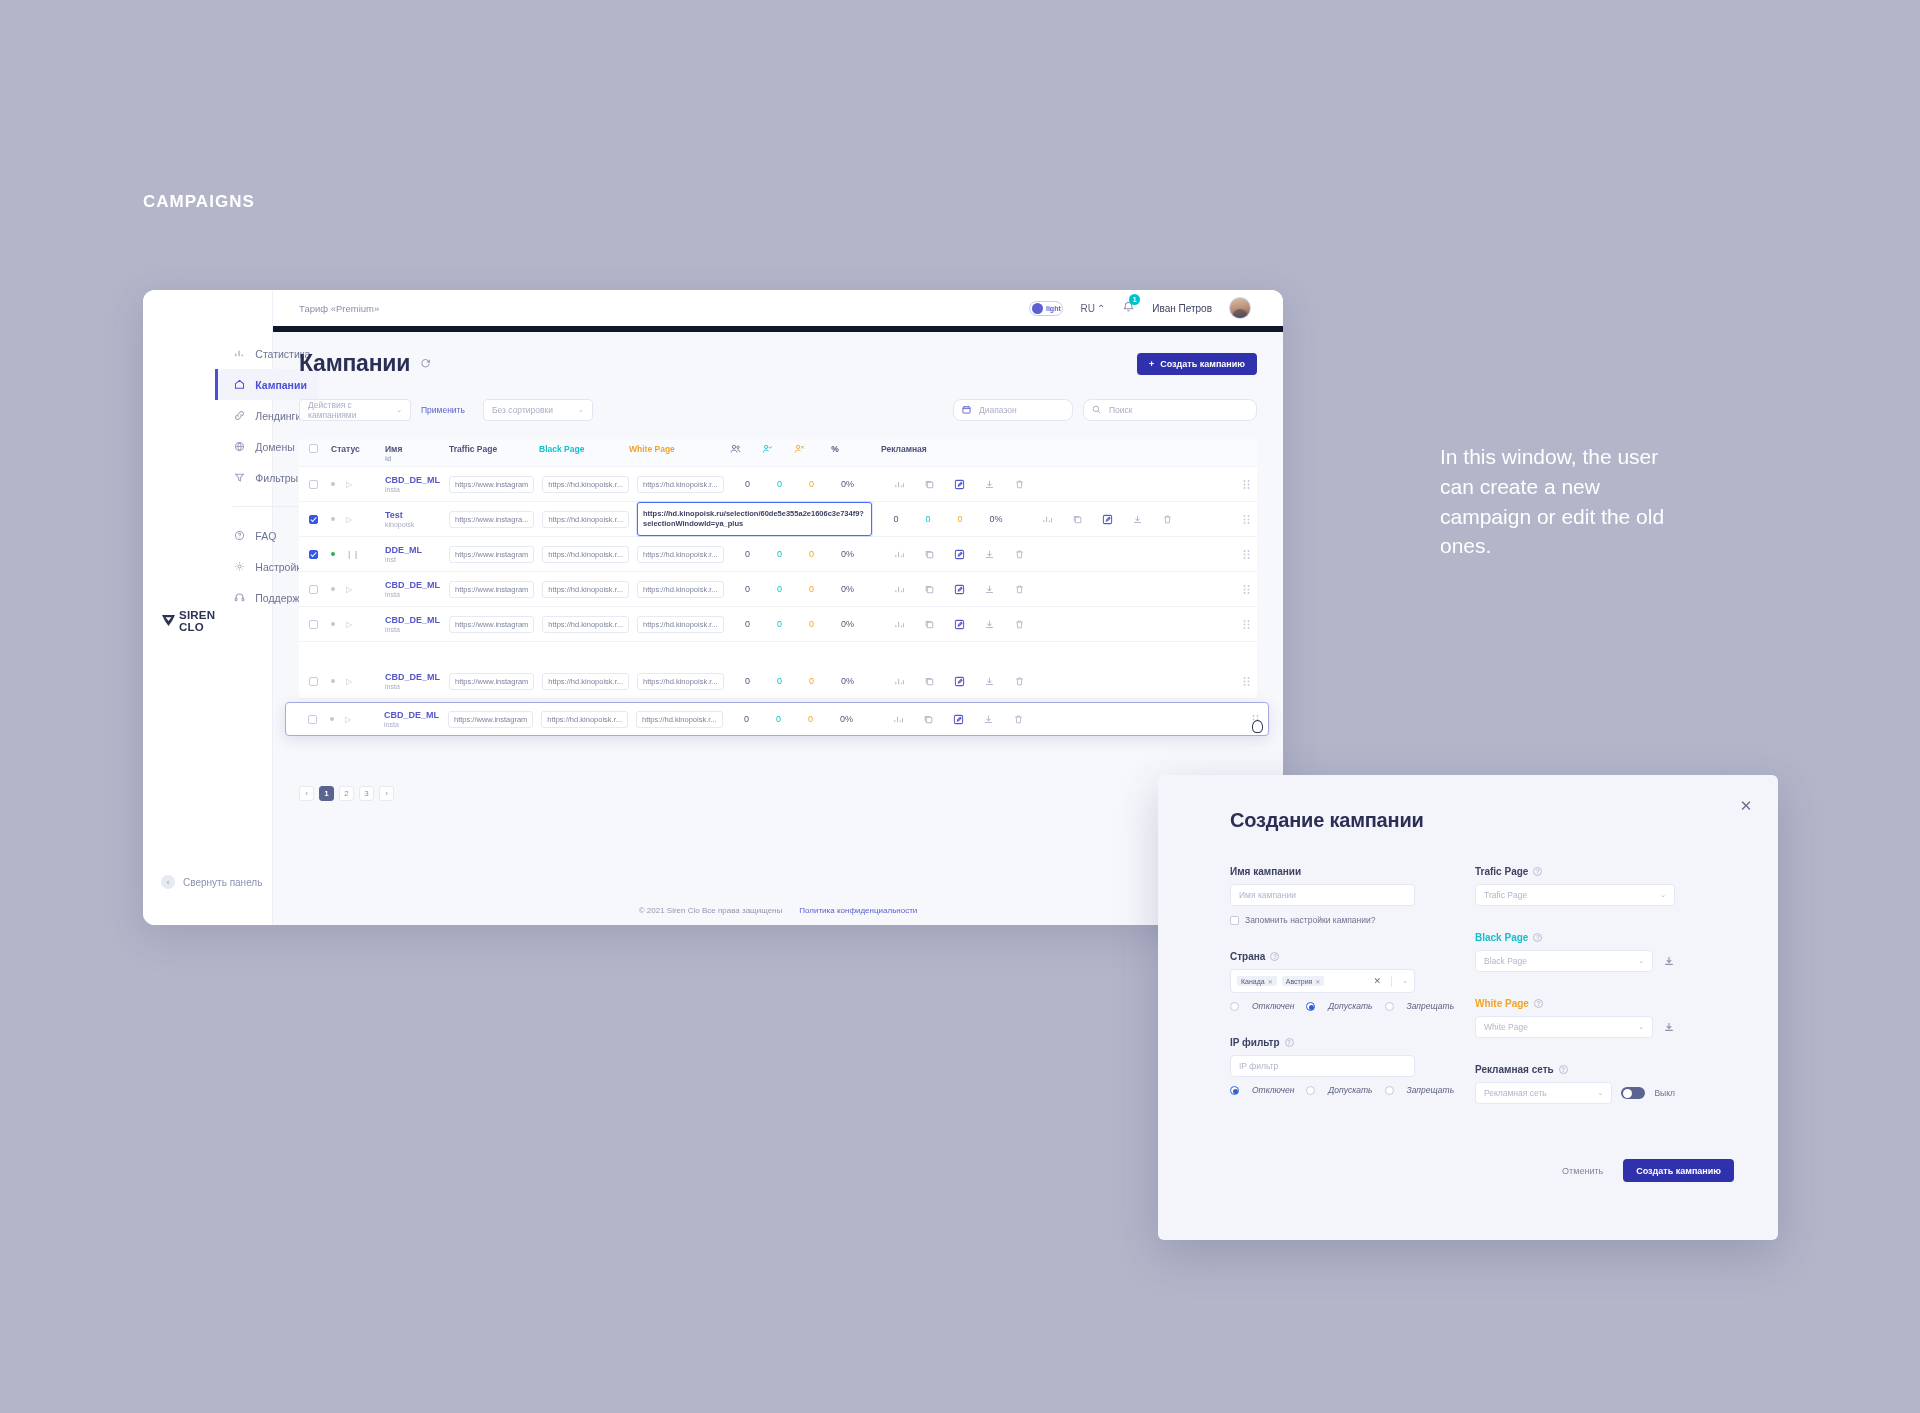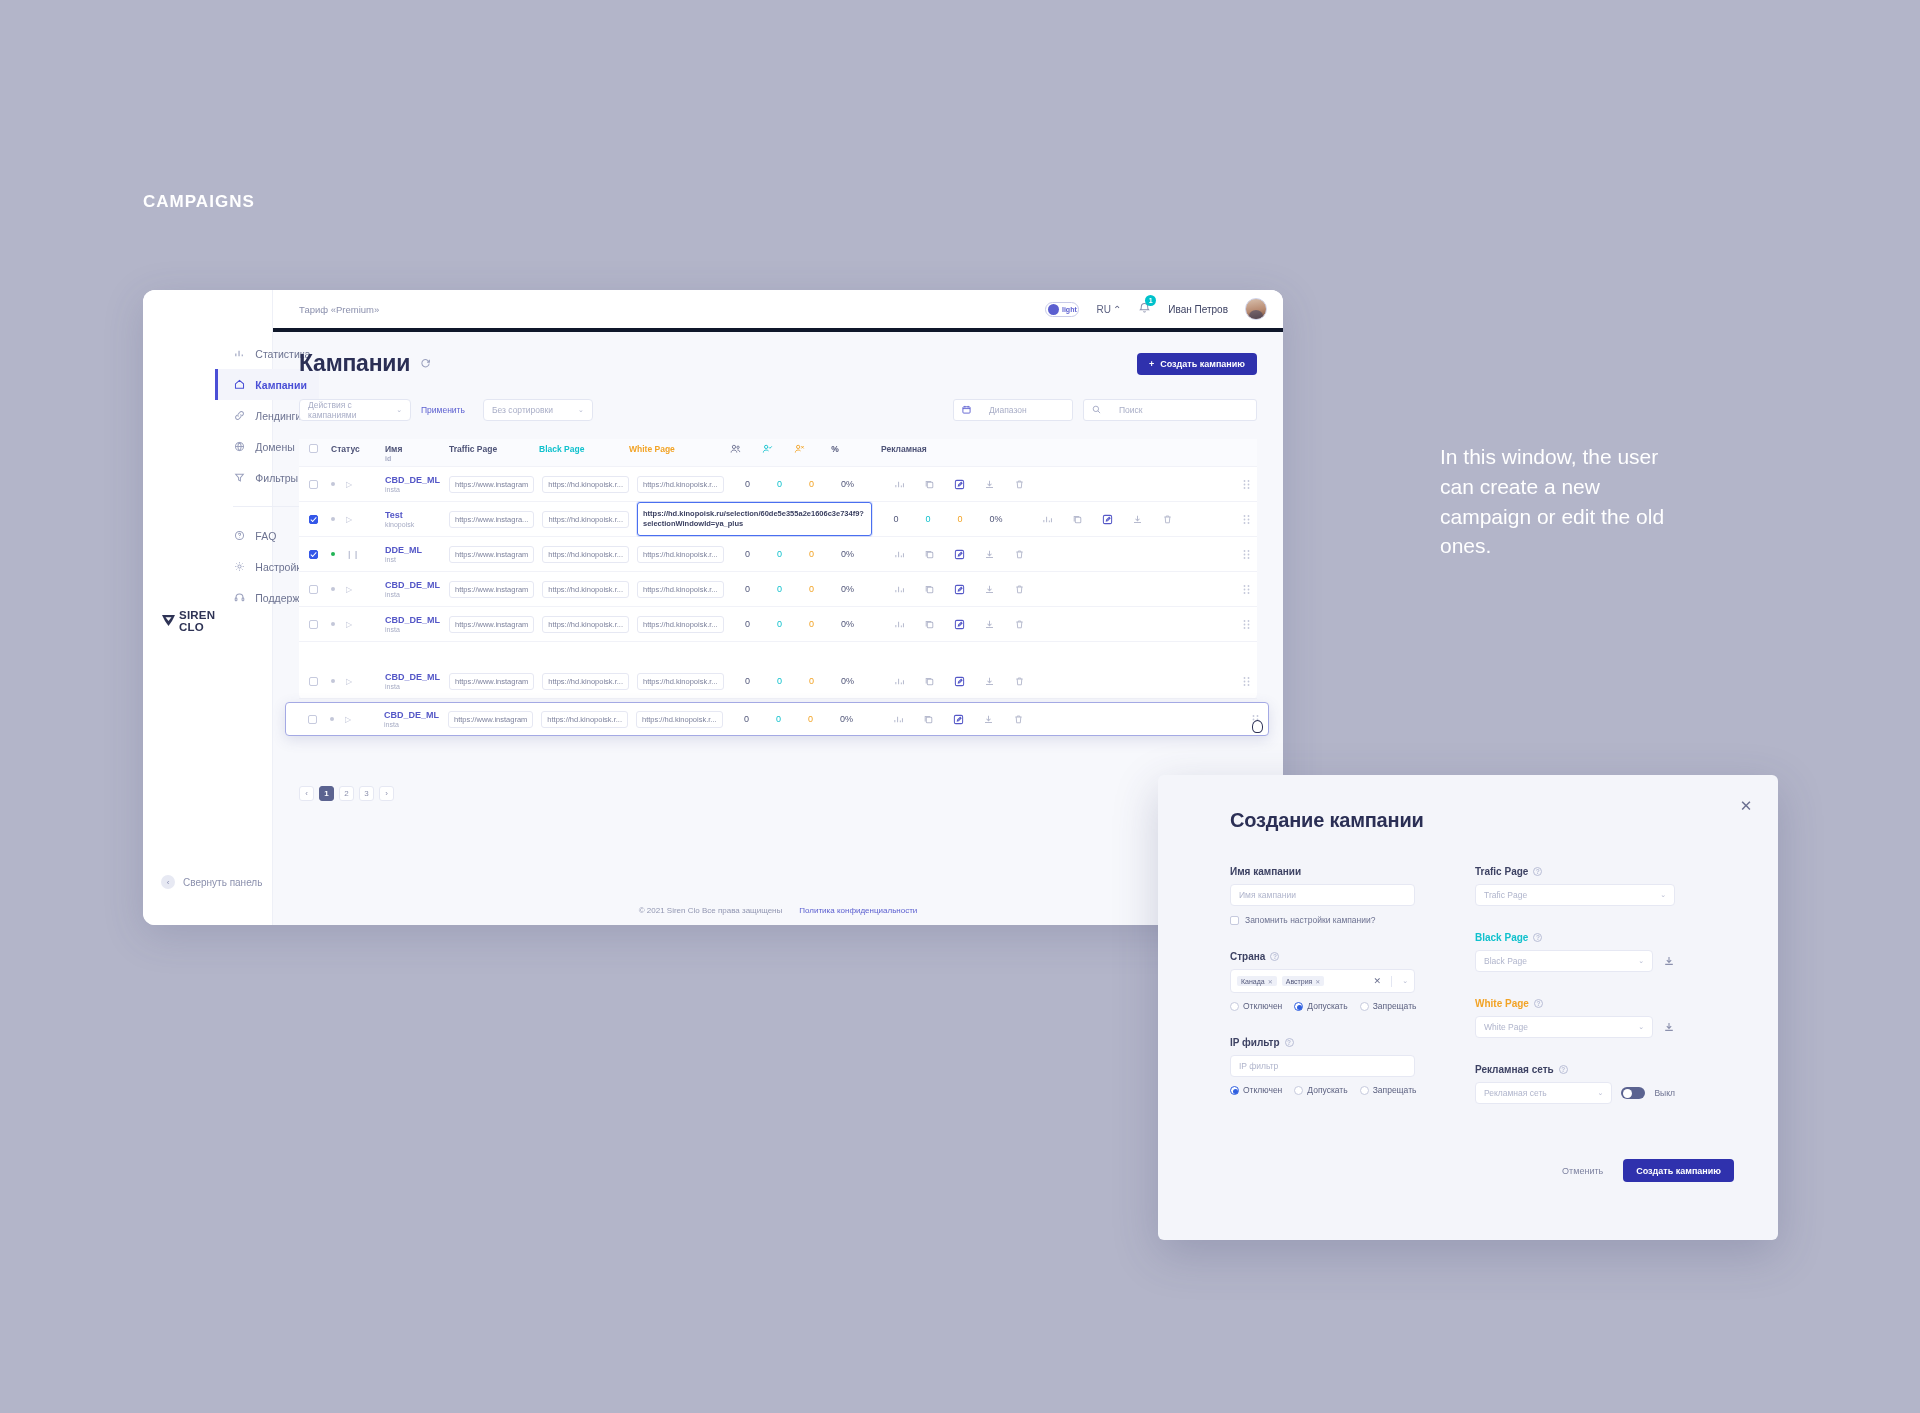--- a/index.html
+++ b/index.html
@@ -58,21 +58,21 @@
   }
   .collapse .circ{
     width:14px; height:14px; border-radius:50%; background:#e7e9f3;
     display:flex; align-items:center; justify-content:center; color:#878db0; font-size:8px;
   }
 
   
   .main{ flex:1; display:flex; flex-direction:column; background:#f7f8fc; min-width:0; }
   .topbar{
     height:42px; background:#ffffff; display:flex; align-items:center;
-    padding:0 16px 0 26px; border-bottom:4px solid #0f172a; gap:2px;
+    padding:0 32px 0 26px; border-bottom:6px solid #0f172a; gap:2px;
   }
   .tariff{ font-size:9.5px; color:#8b90ad; }
   .topbar-right{ margin-left:auto; display:flex; align-items:center; gap:17px; }
   .theme-toggle{
     width:34px; height:15px; border-radius:10px; border:1px solid #c8cbe8;
     background:#ffffff; display:flex; align-items:center; padding:1.5px; gap:3px; cursor:pointer;
   }
   .theme-knob{ width:11px; height:11px; border-radius:50%; background:#5b5fd0; }
   .theme-label{ font-size:7px; color:#5b5fd0; font-weight:600; }
   .lang{ font-size:10px; color:#5b6080; display:flex; align-items:center; gap:2px; cursor:pointer; }
@@ -106,22 +106,22 @@
   
   .toolbar{ display:flex; align-items:center; gap:10px; margin-top:22px; }
   .select{
     height:22px; border:1px solid #e3e6f2; border-radius:4px; background:#fff;
     display:flex; align-items:center; padding:0 8px; gap:6px; font-size:8.5px; color:#a9aec7; cursor:pointer;
   }
   .select .cv{ margin-left:auto; font-size:7px; color:#b3b8d0; }
   .apply-link{ font-size:8.5px; color:#5b5fd0; cursor:pointer; }
   .toolbar-right{ margin-left:auto; display:flex; gap:10px; }
   .field{
-    height:22px; border:1px solid #e3e6f2; border-radius:3px; background:#fff;
-    display:flex; align-items:center; padding:0 8px; gap:18px; font-size:8.5px; color:#a9aec7; cursor:text;
+    height:22px; border:1px solid #e3e6f2; border-radius:8px; background:#fff;
+    display:flex; align-items:center; padding:0 8px; gap:8px; font-size:8.5px; color:#a9aec7; cursor:text;
   }
 
   
   .table{ margin-top:18px; background:#fff; border-radius:5px; position:relative; }
   .trow{
     display:flex; align-items:center; height:35px; padding:0 6px 0 10px;
     border-bottom:1px solid #f1f2f8; font-size:9px; color:#52577a;justify-content:space-between;
   }
   .thead{ background:#fafbfe; height:28px; font-size:8.5px; color:#4e5377; font-weight:600; align-items:flex-start; padding-top:5px; }
   .c-chk{ flex:0 0 22px; display:flex; align-items:center; }
@@ -231,21 +231,21 @@
     display:flex; align-items:center; padding:0 6px; gap:5px;
   }
   .tag{
     background:#eef0f8; border-radius:2px; padding:1.5px 4px; font-size:7px; color:#555a7c;
     display:flex; align-items:center; gap:3px;
   }
   .tag .x{ font-size:6px; color:#9297b2; cursor:pointer; }
   .tag-clear{ margin-left:auto; font-size:9px; color:#6d7291; cursor:pointer; }
   .tag-sep{ width:1px; height:11px; background:#e3e6f2; margin:0 5px; }
   .radios{ display:flex; align-items:center; gap:12px; margin-top:8px; }
-  .radio{ display:flex; align-items:center; gap:4px; font-size:8.5px; color:#5c6180; cursor:pointer; }
+  .radio{ display:flex; align-items:center; gap:13px; font-size:8.5px; color:#5c6180; cursor:pointer;font-style:italic; }
   .rd{ width:9px; height:9px; border-radius:50%; border:1px solid #c6cade; background:#fff; display:inline-block; }
   .rd.on{ border:1px solid #2f5fe0; position:relative; }
   .rd.on::after{
     content:""; position:absolute; left:2px; top:2px; width:5px; height:5px; border-radius:50%; background:#2f5fe0;
   }
   .mblock{ margin-top:26px; }
   .switch-row{ display:flex; align-items:center; gap:9px; }
   .switch{
     width:24px; height:12px; border-radius:8px; background:#5b6390; display:flex; align-items:center;
     padding:1.5px; cursor:pointer;

